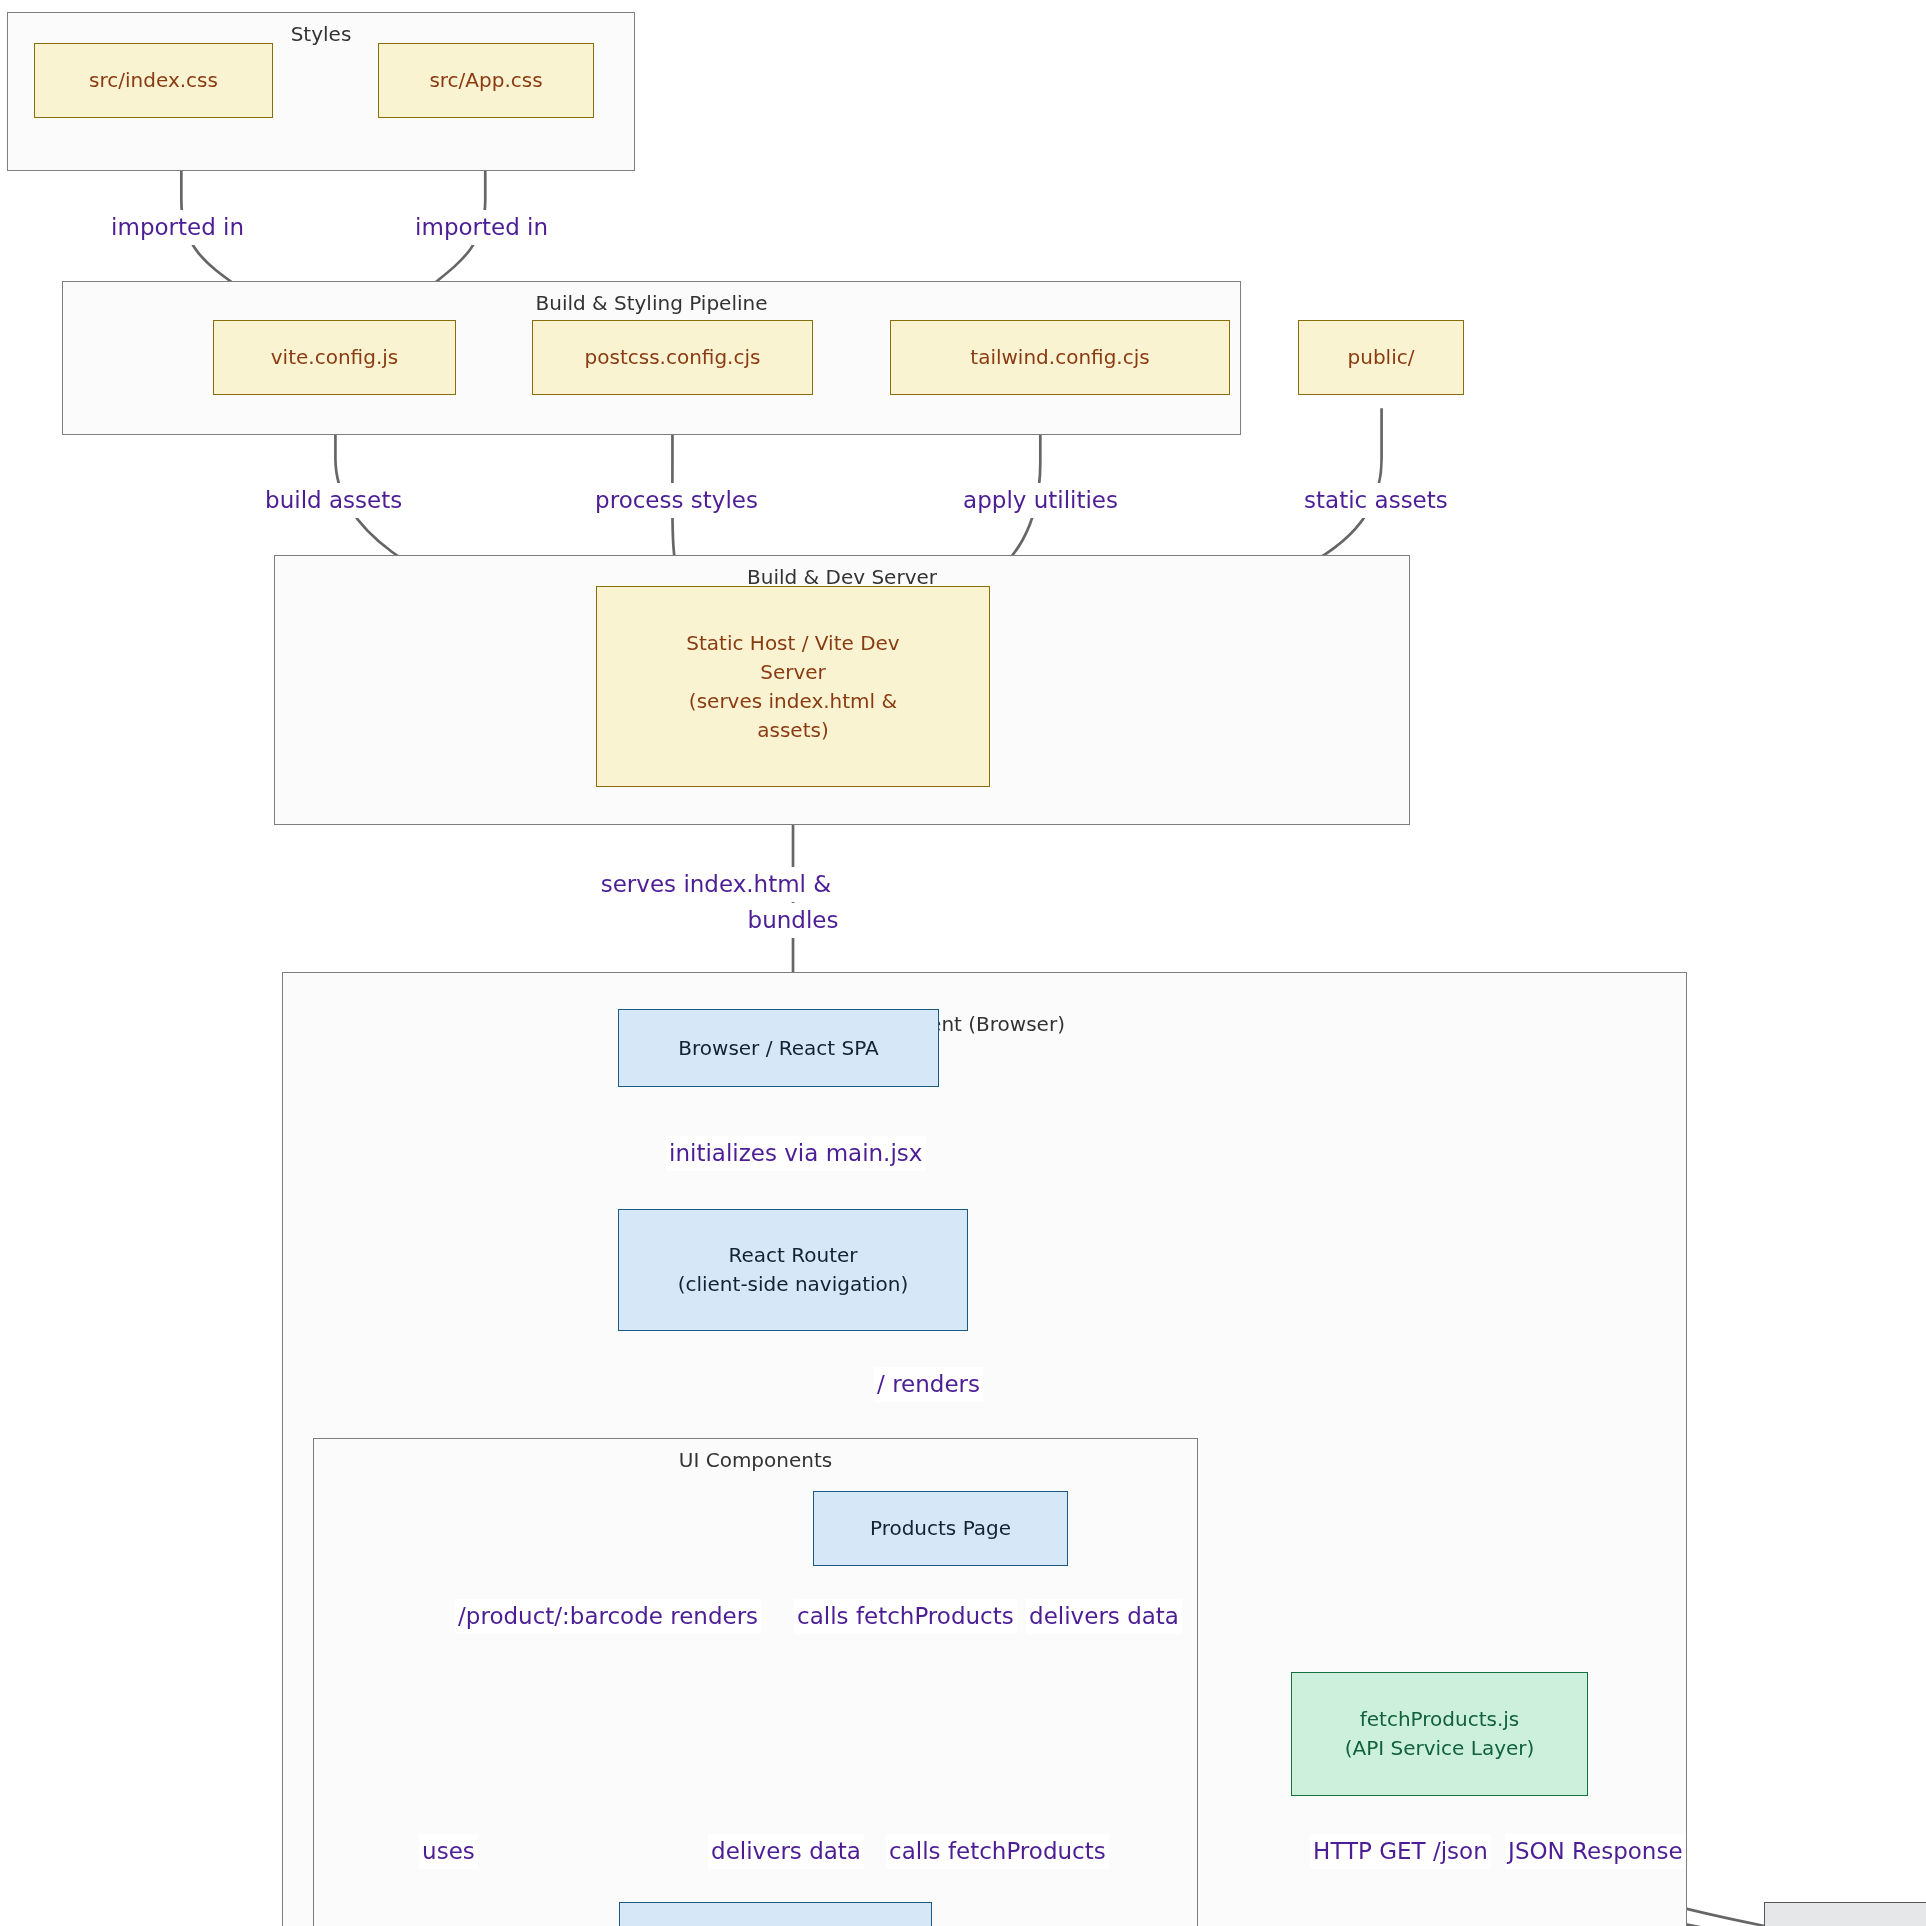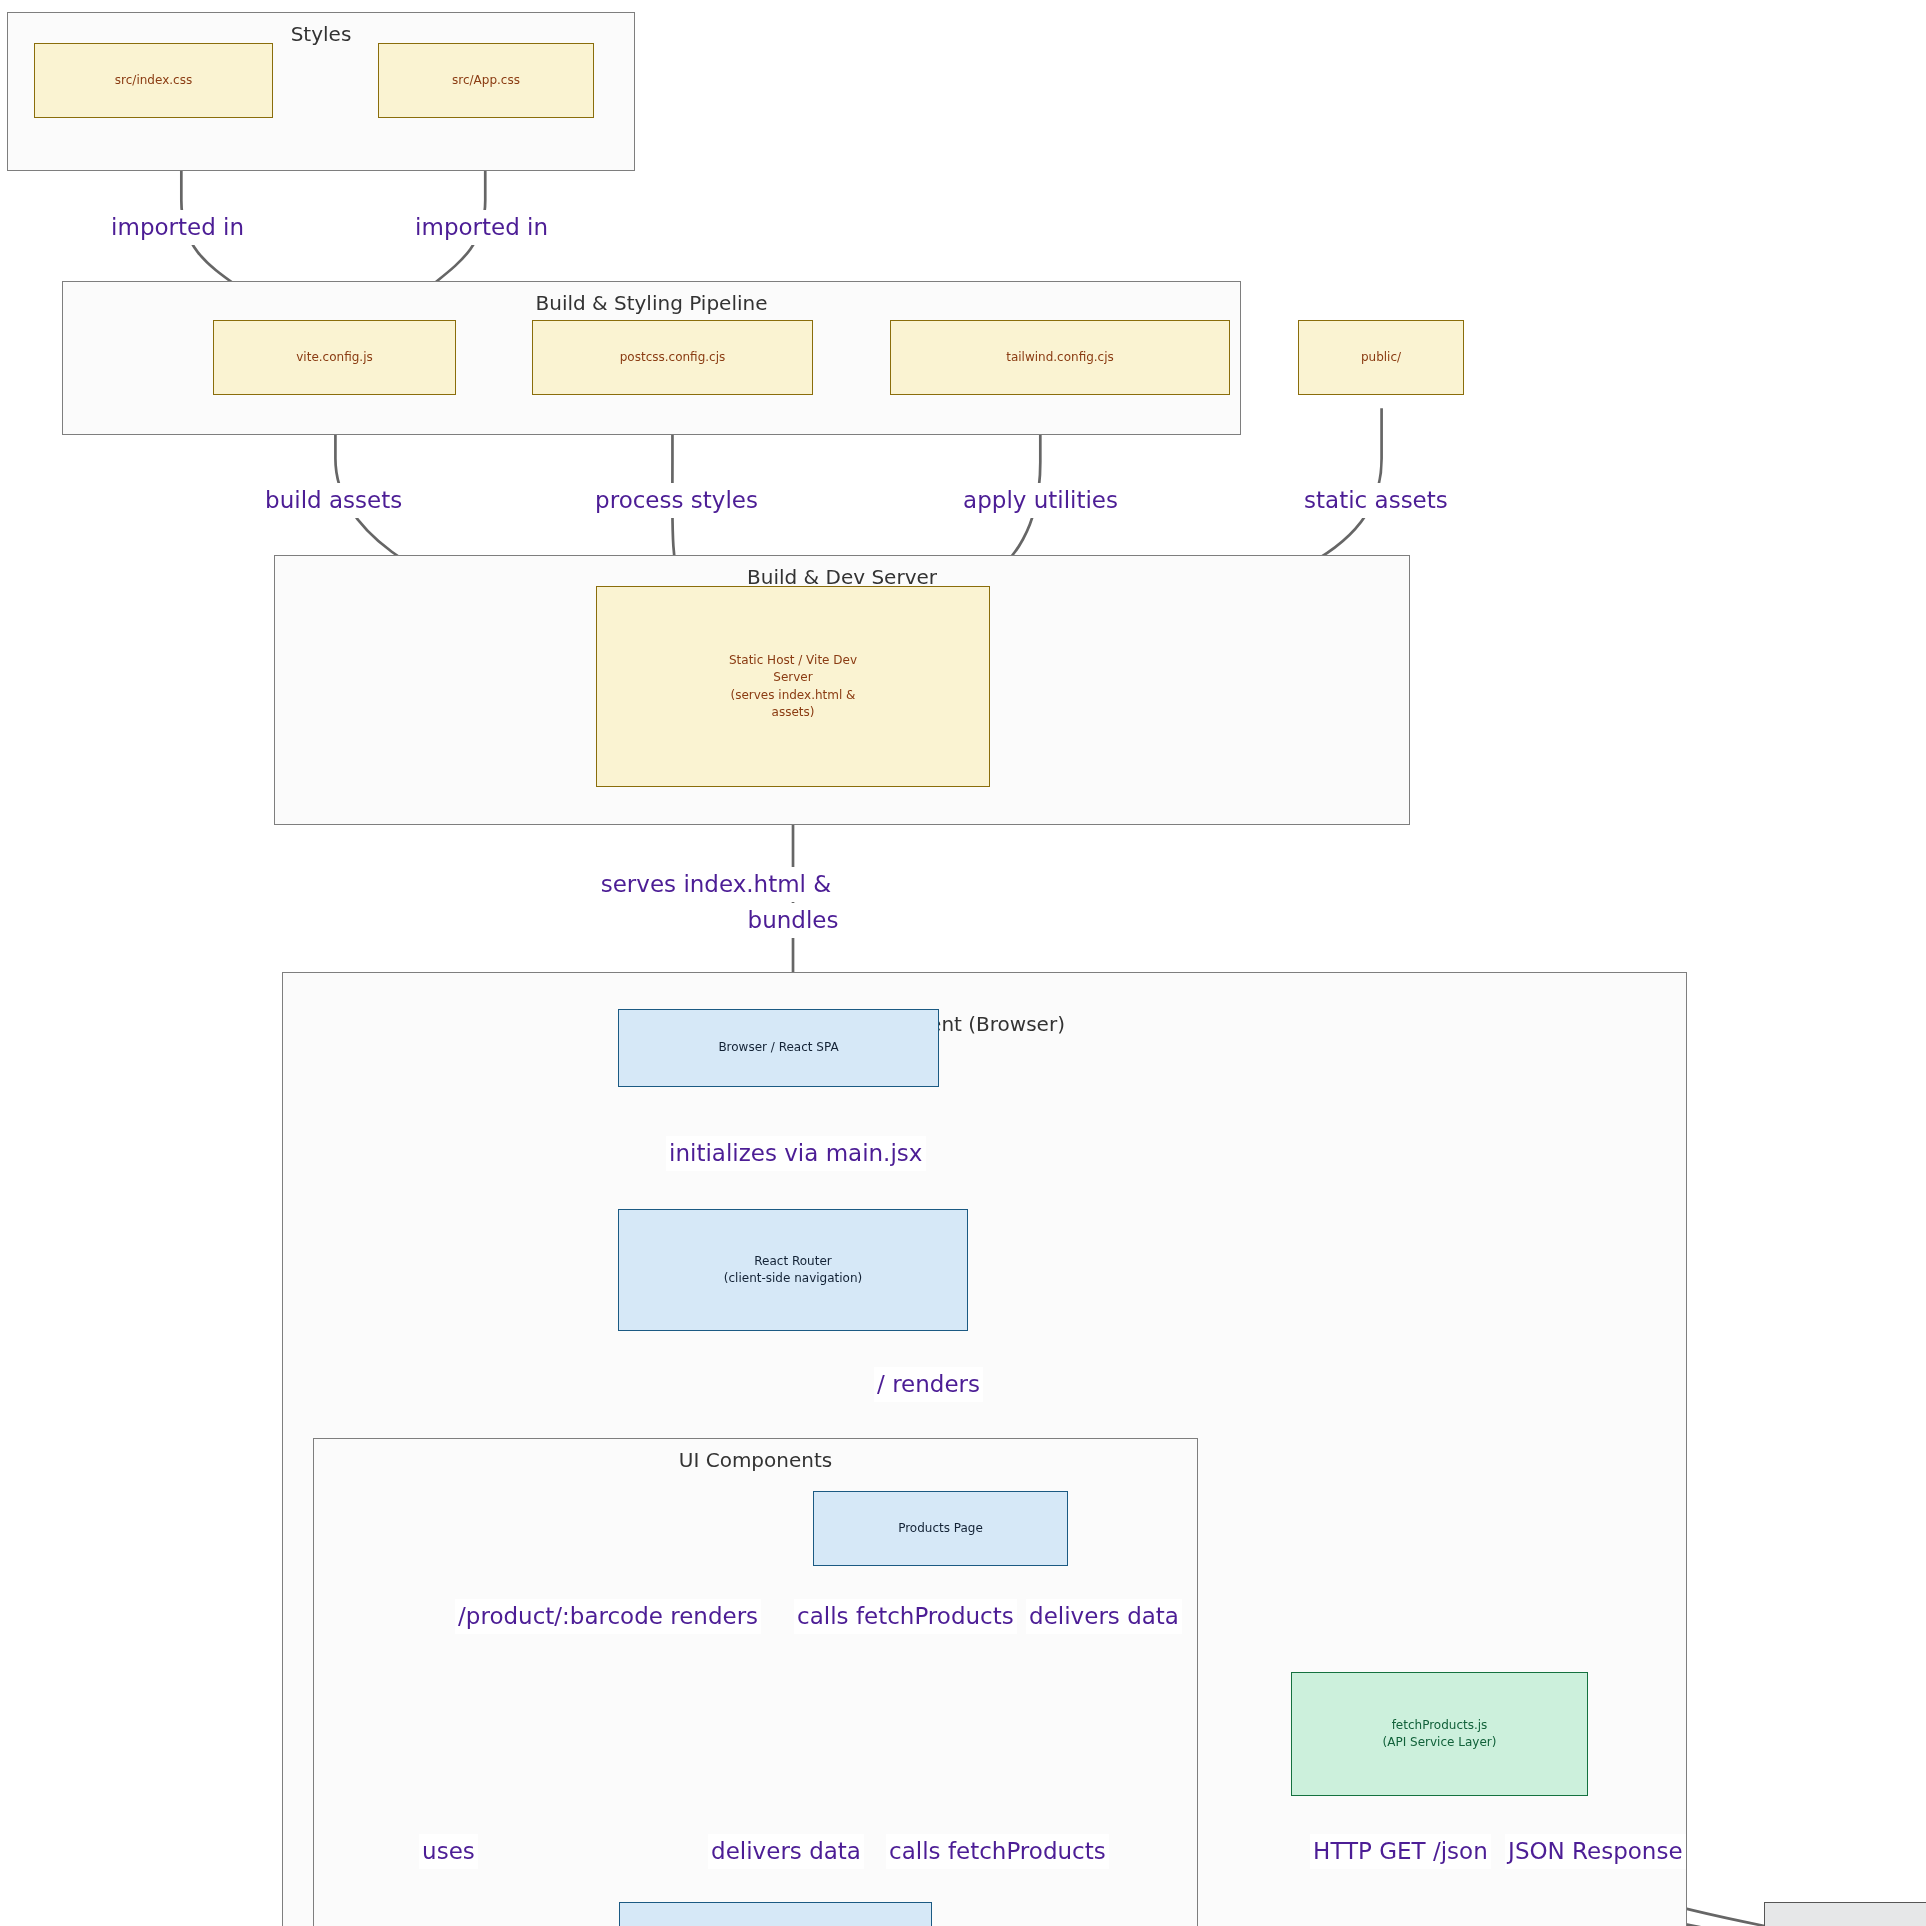--- a/index.html
+++ b/index.html
@@ -42,21 +42,21 @@
     font-family: "DejaVu Sans", sans-serif;
     white-space: nowrap;
   }
   .node {
     position: absolute;
     box-sizing: border-box;
     display: flex;
     align-items: center;
     justify-content: center;
     text-align: center;
-    font-size: 12px;
+    font-size: 20px;
     line-height: 1.45;
     padding: 2.3px 5.4px;
   }
   .node .lines { width: 100%; }
   .node .lines div { white-space: nowrap; }
 
   .node-yellow {
     background: #faf3d2;
     border: 1.9px solid #8a6d0b;
     color: #8a3b12;

